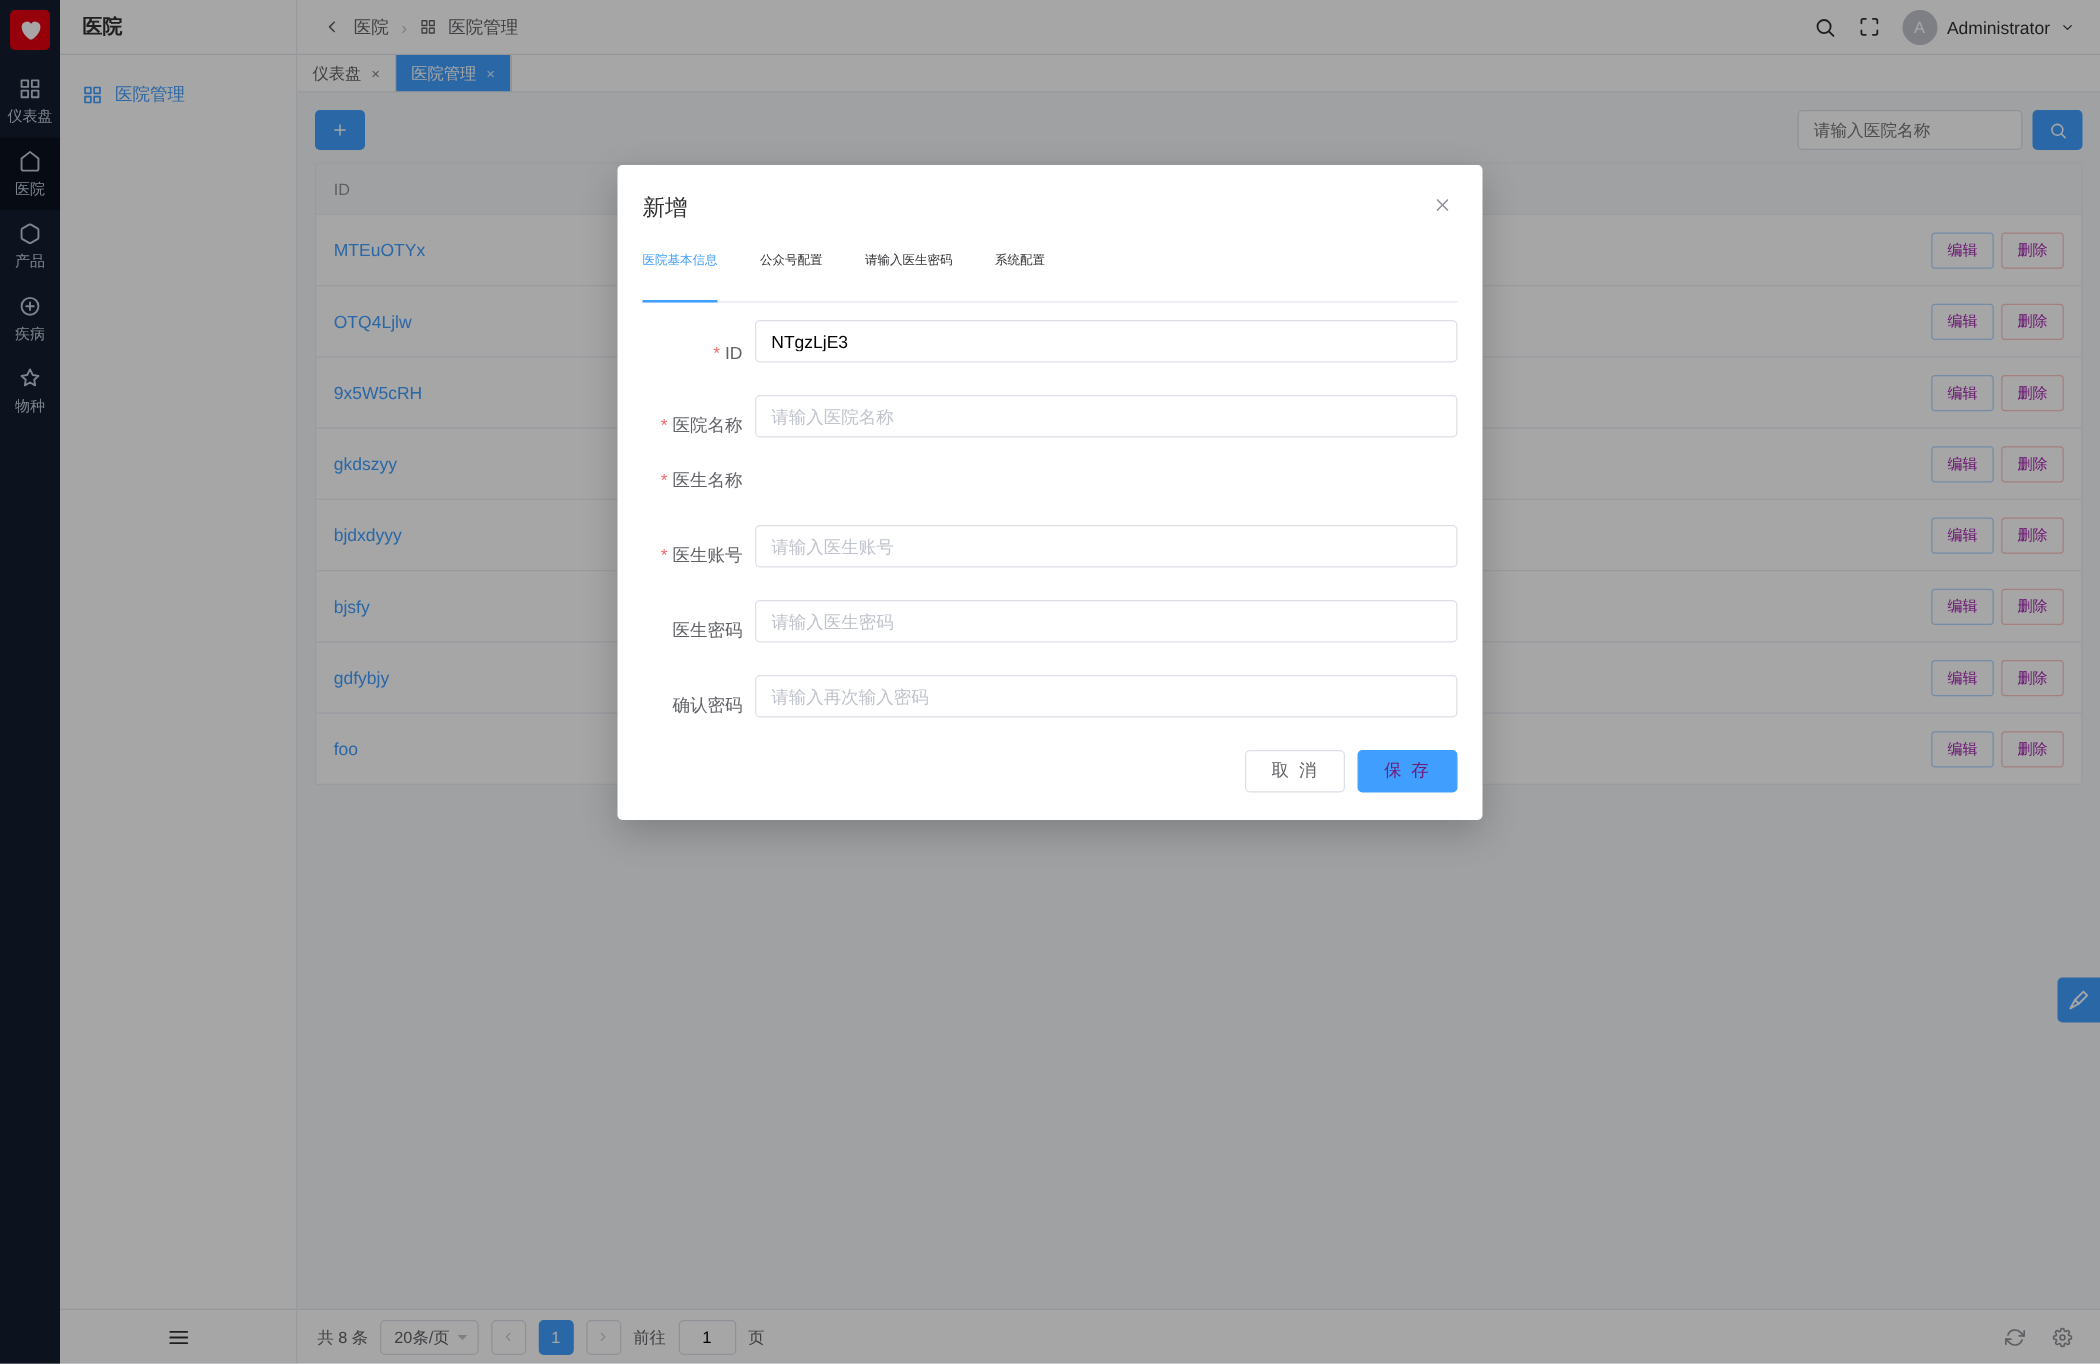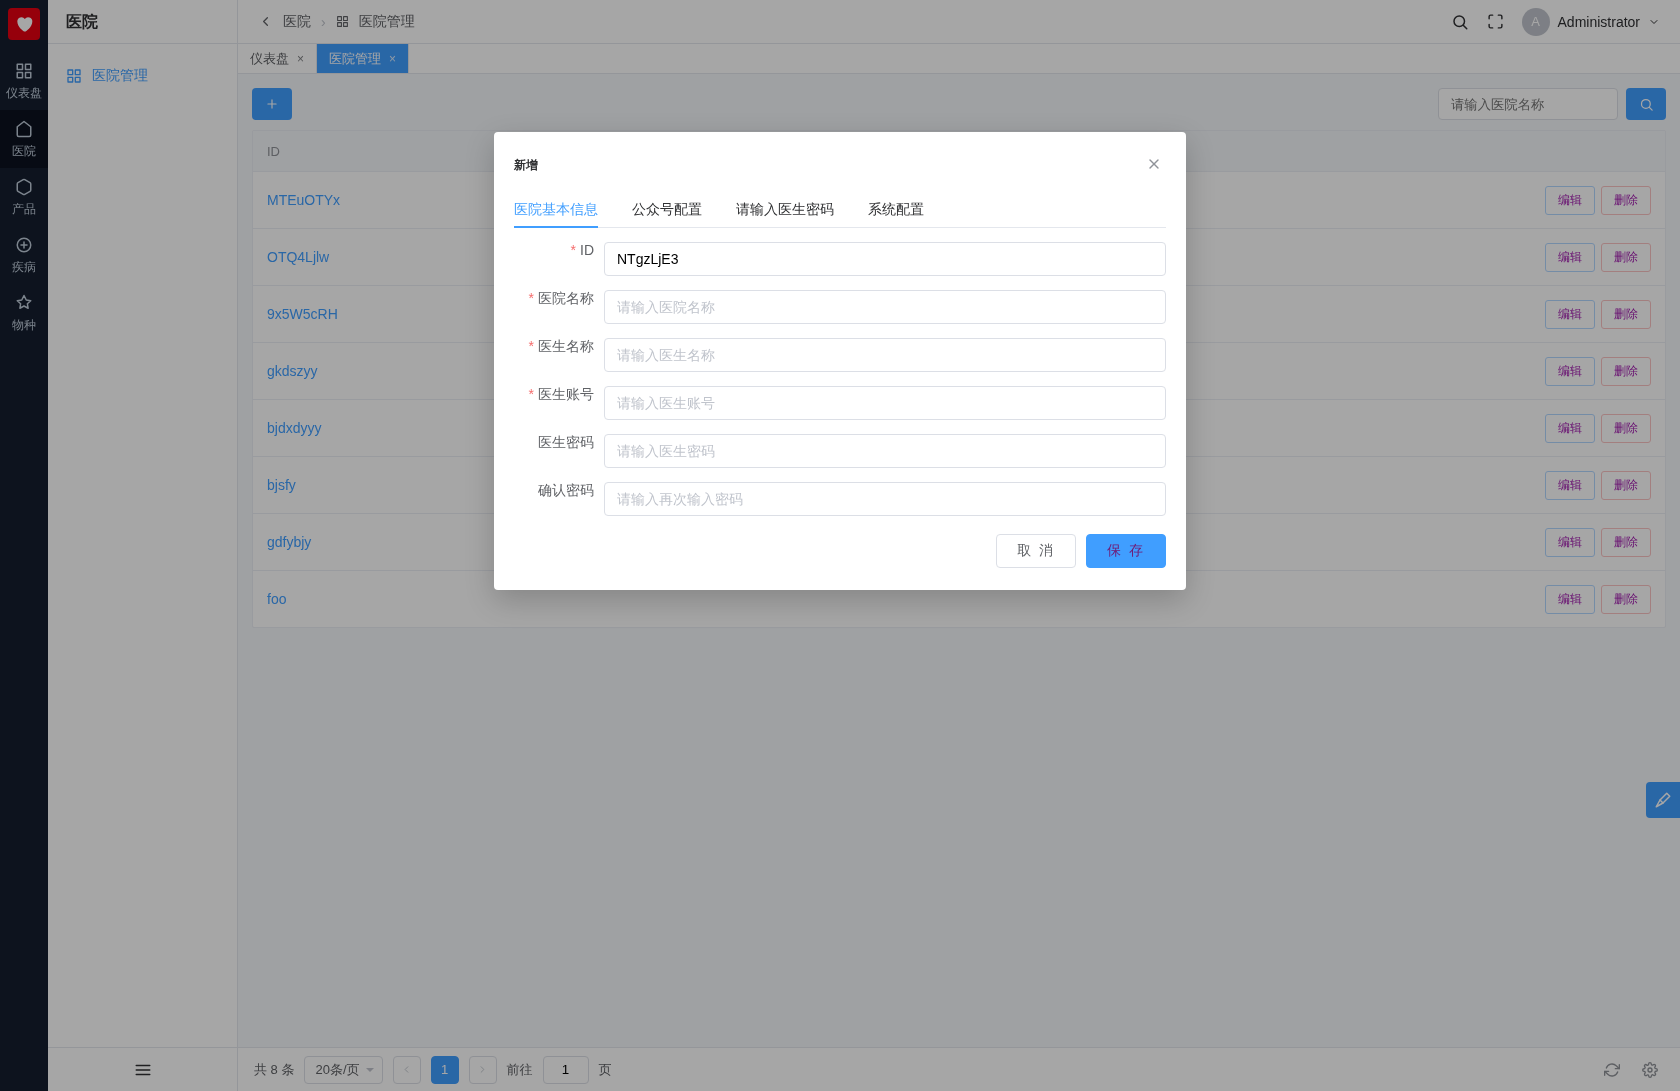--- a/index.html
+++ b/index.html
@@ -70,27 +70,27 @@
 .pjump-in { width: 46px; height: 28px; border: 1px solid #dcdfe6; border-radius: 4px; text-align: center; }
 .footic { width: 28px; height: 28px; display: flex; align-items: center; justify-content: center; color: #909399; cursor: pointer; }
 
 
 .float-tag { position: absolute; right: 0; top: 782px; width: 34px; height: 36px; background: #409eff; border-radius: 4px 0 0 4px; display: flex; align-items: center; justify-content: center; cursor: pointer; }
 
 
 .mask { position: absolute; inset: 0; background: rgba(0,0,0,.35); display: flex; align-items: flex-start; justify-content: center; }
 .dialog { width: 692px; background: #fff; border-radius: 4px; margin-top: 132px; padding: 20px 20px 22px; box-shadow: 0 10px 30px rgba(0,0,0,.2); }
 .dhead { display: flex; align-items: center; }
-.dtitle { font-size: 12px; font-weight: 700; }
+.dtitle { font-size: 18px; font-weight: 400; }
 .dclose { margin-left: auto; color: #909399; cursor: pointer; padding: 4px; }
 .dtabs { display: flex; gap: 34px; margin-top: 22px; border-bottom: 1px solid #e4e7ed; }
-.dtab { padding-bottom: 7px; font-size: 14px; color: #303133; cursor: pointer; margin-bottom: -1px; }
+.dtab { padding-bottom: 25px; font-size: 10px; color: #303133; cursor: pointer; margin-bottom: -1px; }
 .dtab.active { color: #409eff; border-bottom: 2px solid #409eff; }
 .frm { margin-top: 14px; }
-.frow { display: flex; align-items: flex-start; margin-bottom: 14px; }
+.frow { display: flex; align-items: flex-end; margin-bottom: 26px; }
 .flbl { width: 90px; text-align: right; padding-right: 10px; color: #606266; font-size: 14px; }
 .flbl .req { color: #f56c6c; margin-right: 4px; }
 .fin { flex: 1; height: 34px; border: 1px solid #dcdfe6; border-radius: 4px; padding: 0 12px; outline: none; font-size: 14px; }
 .fin::placeholder { color: #c0c4cc; }
 .dfoot { display: flex; justify-content: flex-end; gap: 10px; margin-top: 18px; }
 .dbtn { height: 34px; padding: 0 20px; border-radius: 4px; cursor: pointer; font-size: 14px; letter-spacing: 2px; }
 .dbtn.def { background: #fff; border: 1px solid #dcdfe6; color: #606266; }
 .dbtn.pri { background: #409eff; border: 1px solid #409eff; color: #701a75; }
 
 svg { stroke: currentColor; fill: none; stroke-width: 2; stroke-linecap: round; stroke-linejoin: round; }
@@ -323,21 +323,20 @@
         <div class="frow">
           <div class="flbl"><span class="req">*</span>ID</div>
           <input class="fin" value="NTgzLjE3" style="">
         </div>
         <div class="frow">
           <div class="flbl"><span class="req">*</span>医院名称</div>
           <input class="fin" placeholder="请输入医院名称" style="">
         </div>
         <div class="frow">
           <div class="flbl"><span class="req">*</span>医生名称</div>
-          <input class="fin" placeholder="请输入医生名称" style="">
         </div>
         <div class="frow">
           <div class="flbl"><span class="req">*</span>医生账号</div>
           <input class="fin" placeholder="请输入医生账号" style="">
         </div>
         <div class="frow">
           <div class="flbl">医生密码</div>
           <input class="fin" placeholder="请输入医生密码" style="">
         </div>
         <div class="frow">

